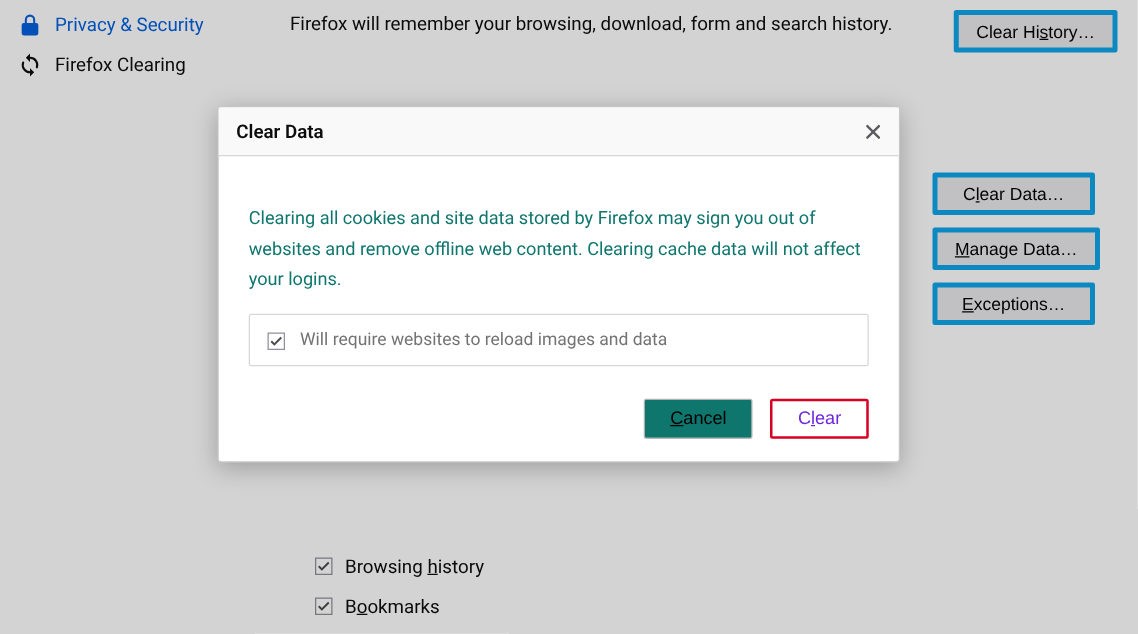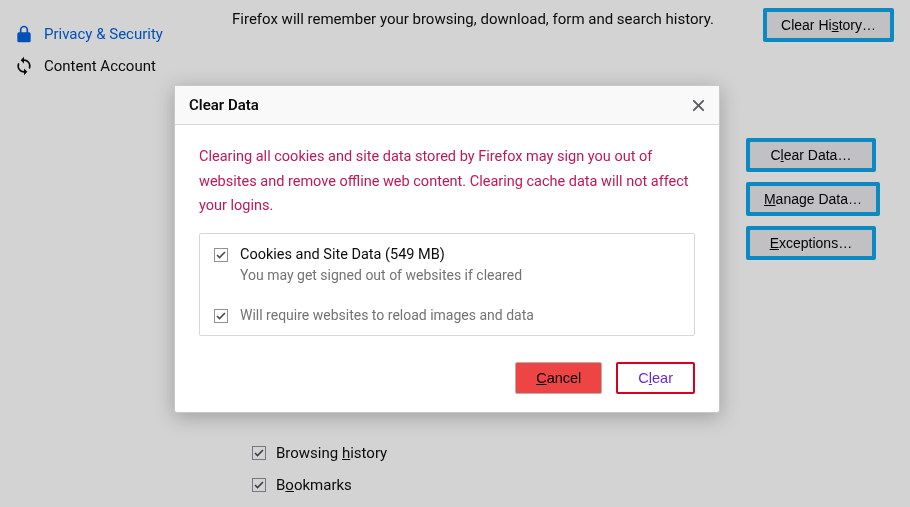--- a/index.html
+++ b/index.html
@@ -1,47 +1,47 @@
 <!DOCTYPE html>
 <html><head>
 <meta charset="utf-8">
 <style>
 * { box-sizing: border-box; margin: 0; padding: 0; }
 body { font-family: -apple-system, BlinkMacSystemFont, "Segoe UI", Roboto, sans-serif; font-size: 14px; color: #0c0c0d; width: 910px; height: 507px; overflow: hidden; position: relative; background: #fff; }
 .page { width: 910px; height: 507px; position: relative; }
-.sidebar { position: absolute; left: 0; top: 0; width: 220px; padding: 18px 0; }
+.sidebar { position: absolute; left: 0; top: 0; width: 220px; padding: 4px 0; }
 .sidebar-item { display: flex; align-items: center; gap: 10px; padding: 6px 14px; font-size: 15px; cursor: pointer; }
 .sidebar-item.active { color: #0060df; }
 .sidebar-item .icon { width: 20px; height: 20px; display: flex; align-items: center; justify-content: center; }
 .content { position: absolute; left: 232px; top: 0; right: 0; padding: 8px 16px 0 0; }
 .desc-row { display: flex; align-items: flex-start; gap: 38px; margin-bottom: 24px; }
 .desc-text { flex: 1; font-size: 15px; line-height: 1.5; color: #0c0c0d; }
 .btn { background: #e9e9ed; border: 4px solid #0ea5e9; padding: 5px 14px; font-size: 14px; cursor: pointer; border-radius: 2px; min-width: 130px; text-align: center; }
 .btn .ul { text-decoration: underline; }
 .right-buttons { position: absolute; right: 30px; top: 138px; display: flex; flex-direction: column; gap: 10px; align-items: flex-start; }
 .right-buttons .btn { min-width: 130px; }
 .lower-checks { position: absolute; left: 232px; top: 444px; }
 .check-row { display: flex; align-items: center; gap: 10px; font-size: 15px; margin-bottom: 14px; padding-left: 20px; }
 .chk { width: 14px; height: 14px; border: 1px solid #8f8f9d; background: #fff; display: inline-flex; align-items: center; justify-content: center; }
 .chk svg { width: 10px; height: 10px; }
 .overlay { position: absolute; inset: 0; background: rgba(12,12,13,0.18); }
 .dialog { position: absolute; left: 174px; top: 85px; width: 546px; background: #fff; border: 1px solid #c8c8c8; box-shadow: 0 4px 20px rgba(0,0,0,0.25); border-radius: 3px; }
 .dialog-header { display: flex; align-items: center; justify-content: flex-start; padding: 10px 14px; border-bottom: 1px solid #d7d7db; background: #f9f9fa; position: relative; }
 .dialog-title { font-weight: 600; font-size: 15px; }
 .dialog-close { position: absolute; right: 10px; top: 8px; width: 22px; height: 22px; display: flex; align-items: center; justify-content: center; cursor: pointer; color: #5a5a5f; }
 .dialog-body { padding: 20px 24px 16px; }
-.dialog-desc { font-size: 14.5px; color: #be185d; line-height: 1.7; margin-bottom: 14px; }
+.dialog-desc { font-size: 14.5px; color: #0f766e; line-height: 1.7; margin-bottom: 14px; margin-top: 18px; }
 .option-box { border: 1px solid #d7d7db; border-radius: 2px; }
 .option { display: flex; align-items: flex-start; gap: 12px; padding: 12px 14px; }
 .option + .option { border-top: none; }
 .option .chk { margin-top: 2px; flex-shrink: 0; }
 .opt-title { font-size: 14.5px; color: #0c0c0d; margin-bottom: 4px; }
 .opt-sub { font-size: 14px; color: #737373; }
 .dialog-footer { display: flex; justify-content: flex-end; gap: 14px; padding: 10px 24px 18px; }
-.dlg-btn { padding: 6px 20px; font-size: 14.5px; border: 1px solid #b1b1b3; background: #ef4444; cursor: pointer; border-radius: 2px; }
+.dlg-btn { padding: 6px 20px; font-size: 14.5px; border: 1px solid #b1b1b3; background: #0f766e; cursor: pointer; border-radius: 2px; }
 .dlg-btn.primary { border: 2px solid #d70022; background: #fff; color: #6d28d9; }
 .ul { text-decoration: underline; }
 </style>
 </head>
 <body>
 <div class="page">
 
 <div class="sidebar">
   <div class="sidebar-item active">
     <span class="icon">
@@ -50,21 +50,21 @@
           </svg>
     </span>
     <span>Privacy &amp; Security</span>
   </div>
   <div class="sidebar-item">
     <span class="icon">
       <svg viewBox="0 0 24 24" width="20" height="20" fill="#0c0c0d">
             <path d="M12 4V1L8 5l4 4V6a6 6 0 0 1 5.65 8 1 1 0 0 0 1.87.68A8 8 0 0 0 12 4zm0 14a6 6 0 0 1-5.65-8 1 1 0 1 0-1.87-.68A8 8 0 0 0 12 20v3l4-4-4-4v3z"></path>
           </svg>
     </span>
-    <span>Content Account</span>
+    <span>Firefox Clearing</span>
   </div>
 </div>
 
 <div class="content">
   <div class="desc-row">
     <div class="desc-text">Firefox will remember your browsing, download, form and search history.</div>
     <button class="btn"><span>Clear Hi</span><span class="ul">s</span><span>tory…</span></button>
   </div>
 </div>
 
@@ -106,31 +106,20 @@
   <div class="dialog-body">
     <div class="dialog-desc">Clearing all cookies and site data stored by Firefox may sign you out of websites and remove offline web content. Clearing cache data will not affect your logins.</div>
     <div class="option-box">
       <div class="option">
         <span class="chk">
               <svg viewBox="0 0 10 10">
                 <path d="M1 5l2.5 2.5L9 2" stroke="#4a4a4f" stroke-width="1.6" fill="none"></path>
               </svg>
             </span>
         <div>
-          <div class="opt-title">Cookies and Site Data (549 MB)</div>
-          <div class="opt-sub">You may get signed out of websites if cleared</div>
-        </div>
-      </div>
-      <div class="option">
-        <span class="chk">
-              <svg viewBox="0 0 10 10">
-                <path d="M1 5l2.5 2.5L9 2" stroke="#4a4a4f" stroke-width="1.6" fill="none"></path>
-              </svg>
-            </span>
-        <div>
           <div class="opt-sub">Will require websites to reload images and data</div>
         </div>
       </div>
     </div>
   </div>
   <div class="dialog-footer">
     <button class="dlg-btn"><span class="ul">C</span><span>ancel</span></button>
     <button class="dlg-btn primary"><span>C</span><span class="ul">l</span><span>ear</span></button>
   </div>
 </div>

